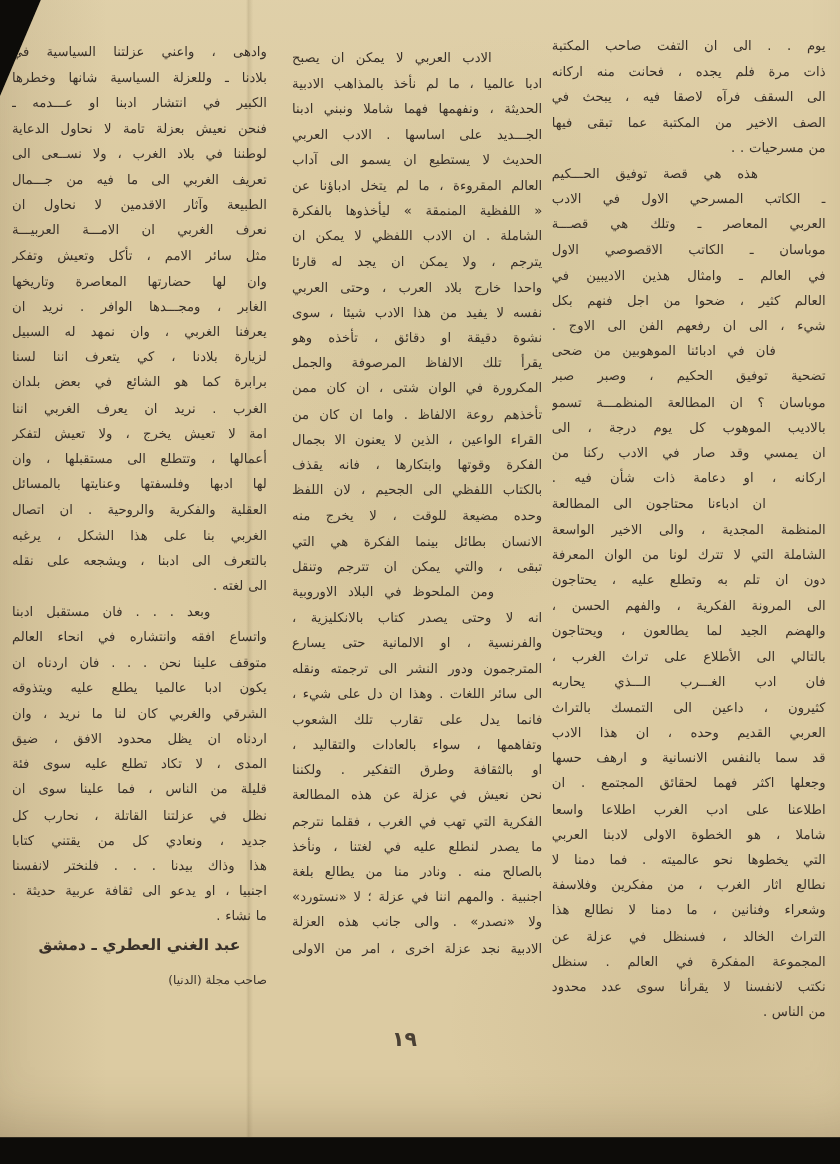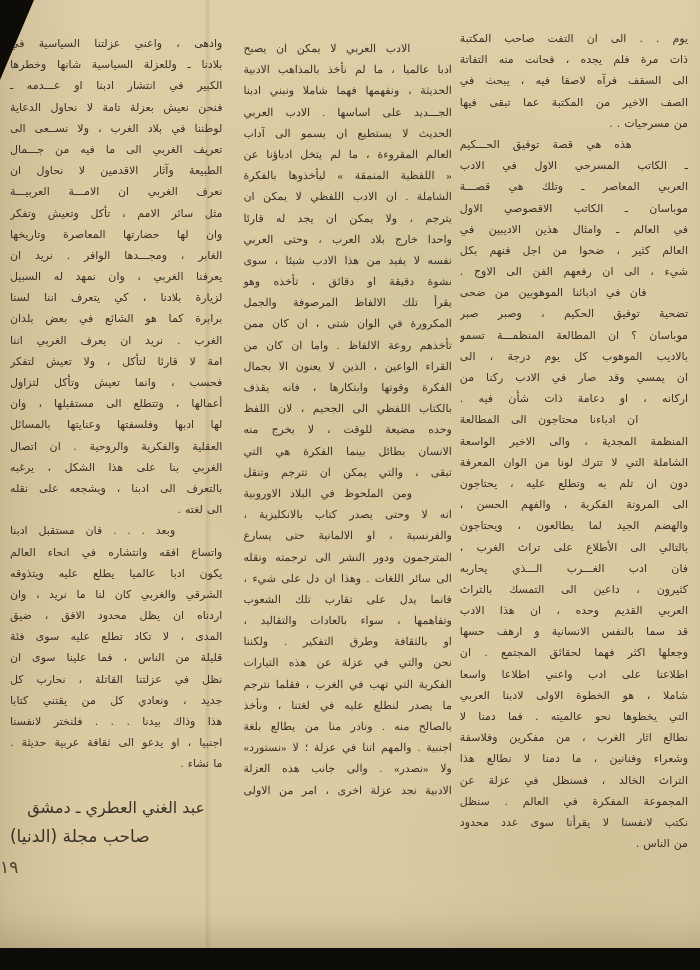--- a/index.html
+++ b/index.html
@@ -28,64 +28,64 @@
   .cols{
     display:flex;
     flex-direction:row;
     direction:rtl;
     padding:26px 12px 0 10px;
     box-sizing:border-box;
     gap:0;
   }
   .col{direction:rtl;font-size:11px;line-height:21.2px;}
   .col-right{width:232px;margin-left:8px;margin-top:2px;}
-  .col-middle{width:212px;margin-left:21px;margin-top:12px;font-family:Liberation Serif, serif;}
+  .col-middle{width:212px;margin-left:21px;margin-top:12px;}
   .col-left{width:216px;margin-top:7px;}
   .line{
     text-align:right;
     height:21.2px;
     overflow:hidden;
     white-space:normal;
     word-spacing:0.5px;
   }
   .line.just{
     text-align:justify;
     text-align-last:justify;
   }
   .sig-author{
-    font-weight:normal;
-    font-size:16px;
+    font-weight:bold;
+    font-size:13px;
     text-align:center;
-    margin-top:22px;
+    margin-top:3px;
     direction:rtl;
   }
   .sig-role{
-    font-size:17px;
-    text-align:left;
+    font-size:10px;
+    text-align:right;
     margin-top:8px;
     direction:rtl;
   }
   .page-number{
     position:absolute;
     top:857px;left:0;right:26px;
-    text-align:left;
+    text-align:center;
     font-size:17px;
-    font-weight:normal;
+    font-weight:bold;
     color:#4a4034;
     letter-spacing:1px;
   }
 </style>
 </head>
 <body>
 
 <div class="paper">
   <div class="cols">
     <div class="col col-right">
         <div class="line just">يوم . . الى ان التفت صاحب المكتبة</div>
-        <div class="line just">ذات مرة فلم يجده ، فحانت منه التفاتة</div>
+        <div class="line just">ذات مرة فلم يجده ، فحانت منه اركانه</div>
         <div class="line just">الى السقف فرآه لاصقا فيه ، يبحث في</div>
         <div class="line just">الصف الاخير من المكتبة عما تبقى فيها</div>
         <div class="line">من مسرحيات . .</div>
         <div class="line just">&nbsp;&nbsp;&nbsp;&nbsp;&nbsp;هذه هي قصة توفيق الحـــكيم</div>
         <div class="line just">ـ الكاتب المسرحي الاول في الادب</div>
         <div class="line just">العربي المعاصر ـ وتلك هي قصـــة</div>
         <div class="line just">موباسان ـ الكاتب الاقصوصي الاول</div>
         <div class="line just">في العالم ـ وامثال هذين الاديبين في</div>
         <div class="line just">العالم كثير ، ضحوا من اجل فنهم بكل</div>
         <div class="line just">شيء ، الى ان رفعهم الفن الى الاوج .</div>
@@ -100,21 +100,21 @@
         <div class="line just">الشاملة التي لا تترك لونا من الوان المعرفة</div>
         <div class="line just">دون ان تلم به وتطلع عليه ، يحتاجون</div>
         <div class="line just">الى المرونة الفكرية ، والفهم الحسن ،</div>
         <div class="line just">والهضم الجيد لما يطالعون ، ويحتاجون</div>
         <div class="line just">بالتالي الى الأطلاع على تراث الغرب ،</div>
         <div class="line just">فان ادب الغـــرب الـــذي يحاربه</div>
         <div class="line just">كثيرون ، داعين الى التمسك بالتراث</div>
         <div class="line just">العربي القديم وحده ، ان هذا الادب</div>
         <div class="line just">قد سما بالنفس الانسانية و ارهف حسها</div>
         <div class="line just">وجعلها اكثر فهما لحقائق المجتمع . ان</div>
-        <div class="line just">اطلاعنا على ادب واعني اطلاعا واسعا</div>
+        <div class="line just">اطلاعنا على ادب الغرب اطلاعا واسعا</div>
         <div class="line just">شاملا ، هو الخطوة الاولى لادبنا العربي</div>
         <div class="line just">التي يخطوها نحو عالميته . فما دمنا لا</div>
         <div class="line just">نطالع اثار الغرب ، من مفكرين وفلاسفة</div>
         <div class="line just">وشعراء وفنانين ، ما دمنا لا نطالع هذا</div>
         <div class="line just">التراث الخالد ، فسنظل في عزلة عن</div>
         <div class="line just">المجموعة المفكرة في العالم . سنظل</div>
         <div class="line just">نكتب لانفسنا لا يقرأنا سوى عدد محدود</div>
         <div class="line">من الناس .</div>
       </div>
     <div class="col col-middle">
@@ -140,21 +140,21 @@
         <div class="line just">الانسان بطائل بينما الفكرة هي التي</div>
         <div class="line just">تبقى ، والتي يمكن ان تترجم وتنقل</div>
         <div class="line just">&nbsp;&nbsp;&nbsp;&nbsp;&nbsp;ومن الملحوظ في البلاد الاوروبية</div>
         <div class="line just">انه لا وحتى يصدر كتاب بالانكليزية ،</div>
         <div class="line just">والفرنسية ، او الالمانية حتى يسارع</div>
         <div class="line just">المترجمون ودور النشر الى ترجمته ونقله</div>
         <div class="line just">الى سائر اللغات . وهذا ان دل على شيء ،</div>
         <div class="line just">فانما يدل على تقارب تلك الشعوب</div>
         <div class="line just">وتفاهمها ، سواء بالعادات والتقاليد ،</div>
         <div class="line just">او بالثقافة وطرق التفكير . ولكننا</div>
-        <div class="line just">نحن والتي في عزلة عن هذه التيارات</div>
+        <div class="line just">نحن نعيش في عزلة عن هذه المطالعة</div>
         <div class="line just">الفكرية التي تهب في الغرب ، فقلما نترجم</div>
         <div class="line just">ما يصدر لنطلع عليه في لغتنا ، ونأخذ</div>
         <div class="line just">بالصالح منه . ونادر منا من يطالع بلغة</div>
         <div class="line just">اجنبية . والمهم اننا في عزلة ؛ لا «نستورد»</div>
         <div class="line just">ولا «نصدر» . والى جانب هذه العزلة</div>
         <div class="line just">الادبية نجد عزلة اخرى ، امر من الاولى</div>
       </div>
     <div class="col col-left">
       <div>
           <div class="line just">وادهى ، واعني عزلتنا السياسية في</div>
@@ -165,30 +165,30 @@
           <div class="line just">تعريف الغربي الى ما فيه من جـــمال</div>
           <div class="line just">الطبيعة وآثار الاقدمين لا نحاول ان</div>
           <div class="line just">نعرف الغربي ان الامـــة العربيـــة</div>
           <div class="line just">مثل سائر الامم ، تأكل وتعيش وتفكر</div>
           <div class="line just">وان لها حضارتها المعاصرة وتاريخها</div>
           <div class="line just">الغابر ، ومجـــدها الوافر . نريد ان</div>
           <div class="line just">يعرفنا الغربي ، وان نمهد له السبيل</div>
           <div class="line just">لزيارة بلادنا ، كي يتعرف اننا لسنا</div>
           <div class="line just">برابرة كما هو الشائع في بعض بلدان</div>
           <div class="line just">الغرب . نريد ان يعرف الغربي اننا</div>
-          <div class="line just">امة لا قارئا لتأكل ، ولا تعيش لتفكر</div>
-          <div class="line just">فحسب ، وانما تعيش وتأكل لتزاول</div>
+          <div class="line just">امة لا تعيش يخرج ، ولا تعيش لتفكر</div>
           <div class="line just">أعمالها ، وتتطلع الى مستقبلها ، وان</div>
           <div class="line just">لها ادبها وفلسفتها وعنايتها بالمسائل</div>
           <div class="line just">العقلية والفكرية والروحية . ان اتصال</div>
           <div class="line just">الغربي بنا على هذا الشكل ، يرغبه</div>
           <div class="line just">بالتعرف الى ادبنا ، ويشجعه على نقله</div>
           <div class="line">الى لغته .</div>
           <div class="line just">&nbsp;&nbsp;&nbsp;&nbsp;&nbsp;وبعد . . . فان مستقبل ادبنا</div>
           <div class="line just">واتساع افقه وانتشاره في انحاء العالم</div>
+          <div class="line just">متوقف علينا نحن . . . فان اردناه ان</div>
           <div class="line just">يكون ادبا عالميا يطلع عليه ويتذوقه</div>
           <div class="line just">الشرقي والغربي كان لنا ما نريد ، وان</div>
           <div class="line just">اردناه ان يظل محدود الافق ، ضيق</div>
           <div class="line just">المدى ، لا تكاد تطلع عليه سوى فئة</div>
           <div class="line just">قليلة من الناس ، فما علينا سوى ان</div>
           <div class="line just">نظل في عزلتنا القاتلة ، نحارب كل</div>
           <div class="line just">جديد ، ونعادي كل من يقتني كتابا</div>
           <div class="line just">هذا وذاك بيدنا . . . فلنختر لانفسنا</div>
           <div class="line just">اجنبيا ، او يدعو الى ثقافة عربية حديثة .</div>
           <div class="line">ما نشاء .</div>

